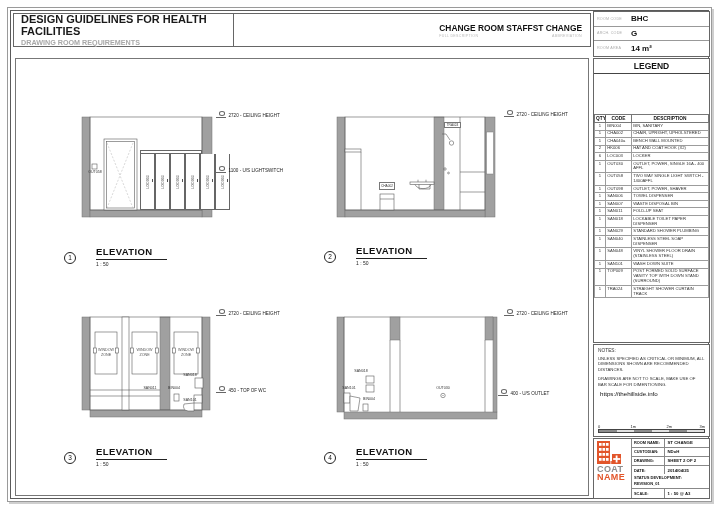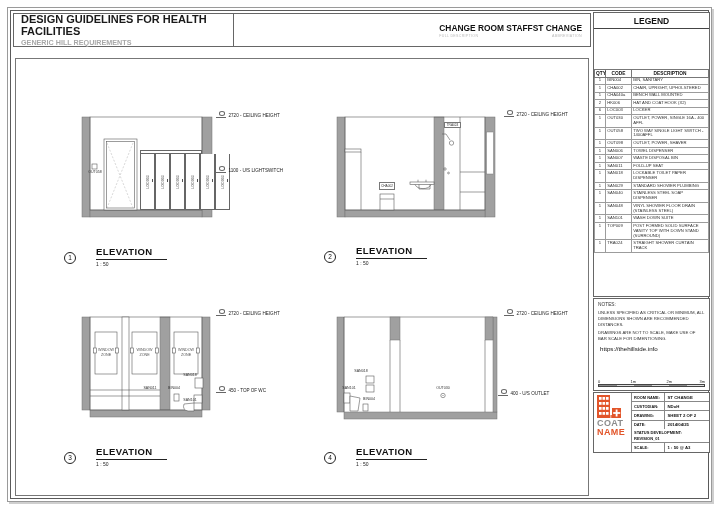--- a/index.html
+++ b/index.html
@@ -86,36 +86,53 @@
 </style>
 </head>
 <body>
 
 <div class="sheet">
  <div class="sheet-inner">
 
   <div class="hdr">
     <div class="hdr-titles">
       <div class="hdr-title">DESIGN GUIDELINES FOR HEALTH FACILITIES</div>
-      <div class="hdr-subtitle">GENERIC HILL REQUIREMENTS</div>
+      <div class="hdr-subtitle">DRAWING ROOM REQUIREMENTS</div>
     </div>
     <div class="hdr-room">
       <div class="hdr-name-blk">
         <div class="hdr-name">CHANGE ROOM STAFF</div>
         <div class="hdr-cap">FULL DESCRIPTION</div>
       </div>
       <div class="hdr-name-blk right-align">
         <div class="hdr-name">ST CHANGE</div>
         <div class="hdr-cap">ABBREVIATION</div>
       </div>
     </div>
   </div>
 
   <div class="right-panel">
 
+    <div class="panel-box" style="margin-top:0;">
+
+        <div class="ri-row">
+          <span class="ri-label">ROOM CODE</span>
+          <span class="ri-value">BHC</span>
+        </div>
+
+        <div class="ri-row">
+          <span class="ri-label">ARCH. CODE</span>
+          <span class="ri-value">G</span>
+        </div>
+
+        <div class="ri-row">
+          <span class="ri-label">ROOM AREA</span>
+          <span class="ri-value">14 m²</span>
+        </div>
+      </div>
 
     <div class="panel-box legend-box">
       <div class="legend-title">LEGEND</div>
       <table class="legend">
         <colgroup>
               <col class="qty">
               <col class="code">
               <col>
             </colgroup>
         <thead>

